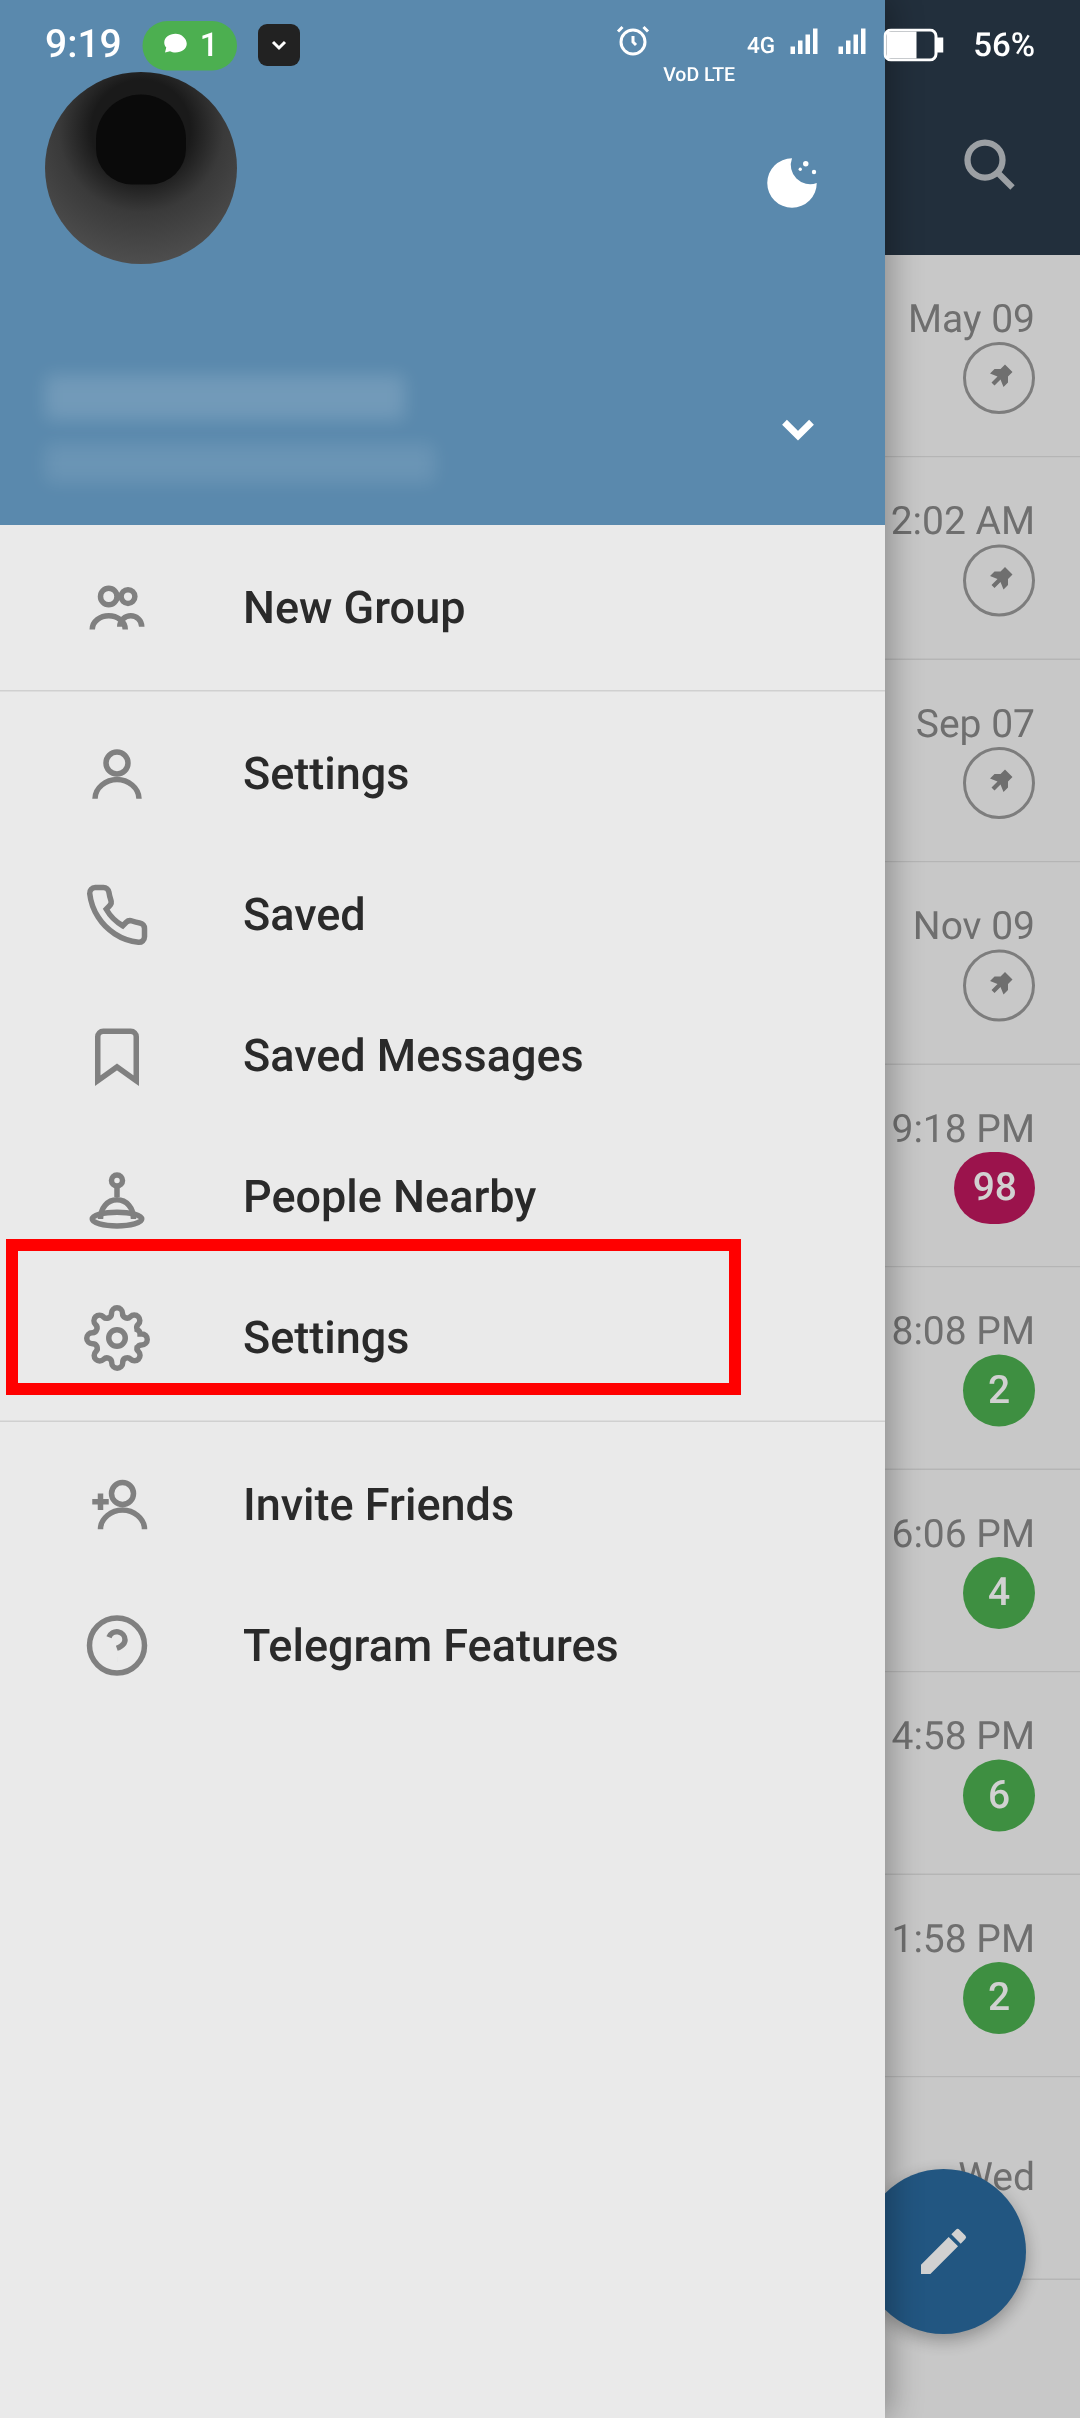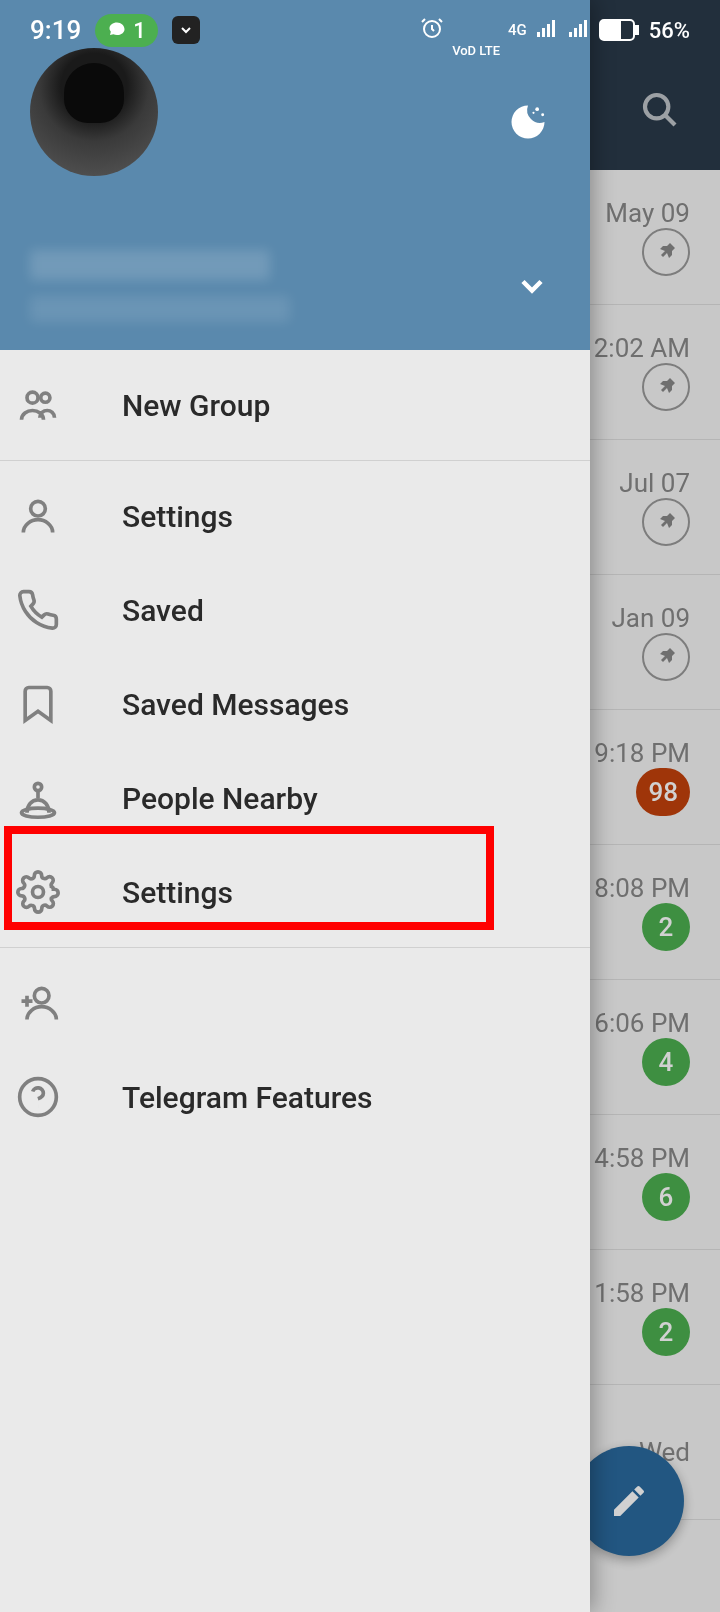--- a/index.html
+++ b/index.html
@@ -77,21 +77,21 @@
       background: #4caf50;
       color: #fff;
       display: flex;
       align-items: center;
       justify-content: center;
       font-size: 26px;
       font-weight: 500;
       padding: 0 12px;
     }
     .count-badge.grey {
-      background: #c2410c;
+      background: #be185d;
     }
     .fab {
       position: absolute;
       bottom: 56px;
       right: 36px;
       width: 110px;
       height: 110px;
       border-radius: 50%;
       background: #2a6a9e;
       display: flex;
@@ -177,21 +177,21 @@
       background: rgba(255,255,255,0.1);
       filter: blur(6px);
       border-radius: 4px;
     }
 
     .drawer-items { padding-top: 8px; }
     .drawer-item {
       height: 94px;
       display: flex;
       align-items: center;
-      padding: 0 16px;
+      padding: 0 56px;
       gap: 62px;
     }
     .drawer-item .label {
       font-size: 30px;
       color: #2a2a2a;
       font-weight: 500;
     }
     .drawer-icon {
       width: 44px;
       height: 44px;
@@ -234,21 +234,21 @@
     }
     .status-icons-right {
       display: flex;
       align-items: center;
       gap: 8px;
       font-size: 22px;
     }
     .battery-box {
       display: flex;
       align-items: center;
-      gap: 10px;
+      gap: 20px;
     }
     .lte-text { font-size: 14px; line-height: 1; }
   </style>
 </head>
 <body>
 
 <div class="background-chat">
   <div class="bg-header">
     <span class="bg-search-icon">
       <svg width="40" height="40" viewBox="0 0 24 24" fill="none" stroke="currentColor" stroke-width="2.5">
@@ -272,31 +272,31 @@
       <span class="chat-time">2:02 AM</span>
       <span class="pin-badge">
         <svg width="24" height="24" viewBox="0 0 24 24" fill="#888">
             <path d="M16 3l5 5-3 3v4l-3 3-2-5-4 4-2-2 4-4-5-2 3-3h4l3-3z"></path>
           </svg>
       </span>
     </div>
   </div>
   <div class="chat-item">
     <div class="chat-right">
-      <span class="chat-time">Jul 07</span>
+      <span class="chat-time">Sep 07</span>
       <span class="pin-badge">
         <svg width="24" height="24" viewBox="0 0 24 24" fill="#888">
             <path d="M16 3l5 5-3 3v4l-3 3-2-5-4 4-2-2 4-4-5-2 3-3h4l3-3z"></path>
           </svg>
       </span>
     </div>
   </div>
   <div class="chat-item">
     <div class="chat-right">
-      <span class="chat-time">Jan 09</span>
+      <span class="chat-time">Nov 09</span>
       <span class="pin-badge">
         <svg width="24" height="24" viewBox="0 0 24 24" fill="#888">
             <path d="M16 3l5 5-3 3v4l-3 3-2-5-4 4-2-2 4-4-5-2 3-3h4l3-3z"></path>
           </svg>
       </span>
     </div>
   </div>
   <div class="chat-item">
     <div class="chat-right">
       <span class="chat-time">9:18 PM</span>
@@ -418,20 +418,21 @@
       <span class="label">Settings</span>
     </div>
     <div class="divider"></div>
     <div class="drawer-item">
       <span class="drawer-icon">
         <svg width="44" height="44" viewBox="0 0 24 24" fill="none" stroke="currentColor" stroke-width="2">
             <circle cx="14" cy="8" r="4"></circle>
             <path d="M6 21c0-4 4-7 8-7s8 3 8 7M3 11h6M6 8v6"></path>
           </svg>
       </span>
+      <span class="label">Invite Friends</span>
     </div>
     <div class="drawer-item">
       <span class="drawer-icon">
         <svg width="44" height="44" viewBox="0 0 24 24" fill="none" stroke="currentColor" stroke-width="2">
             <circle cx="12" cy="12" r="10"></circle>
             <path d="M9.09 9a3 3 0 015.83 1c0 2-3 3-3 3"></path>
             <line x1="12" y1="17" x2="12.01" y2="17"></line>
           </svg>
       </span>
       <span class="label">Telegram Features</span>

